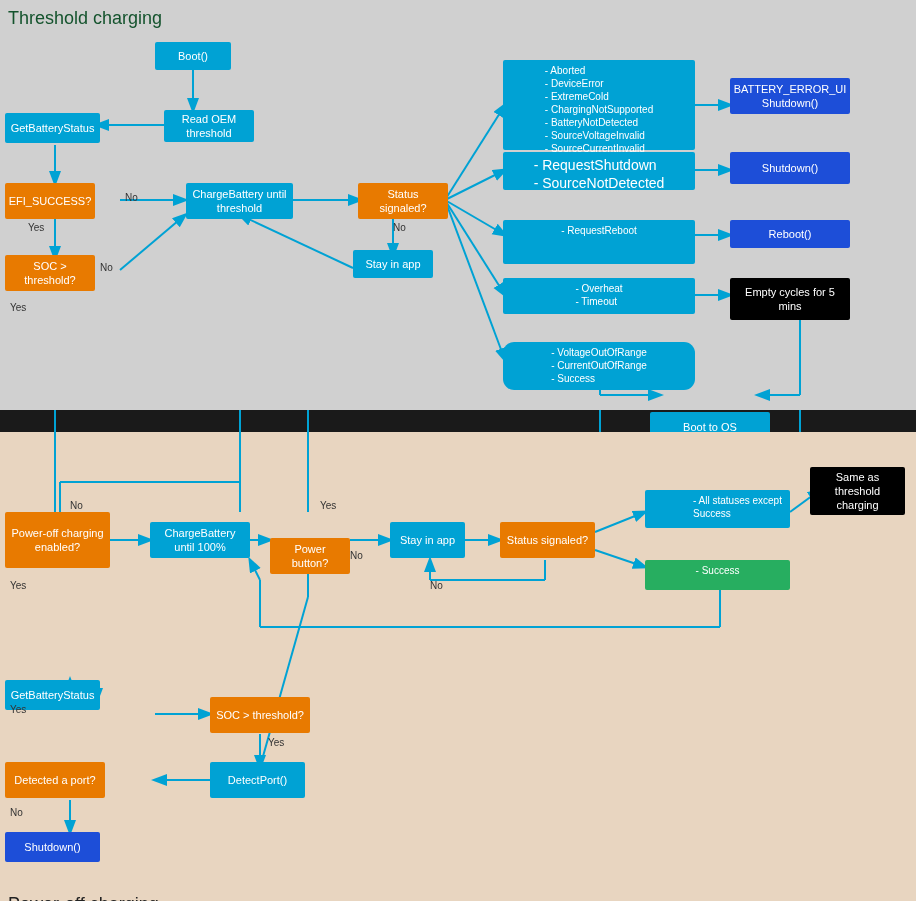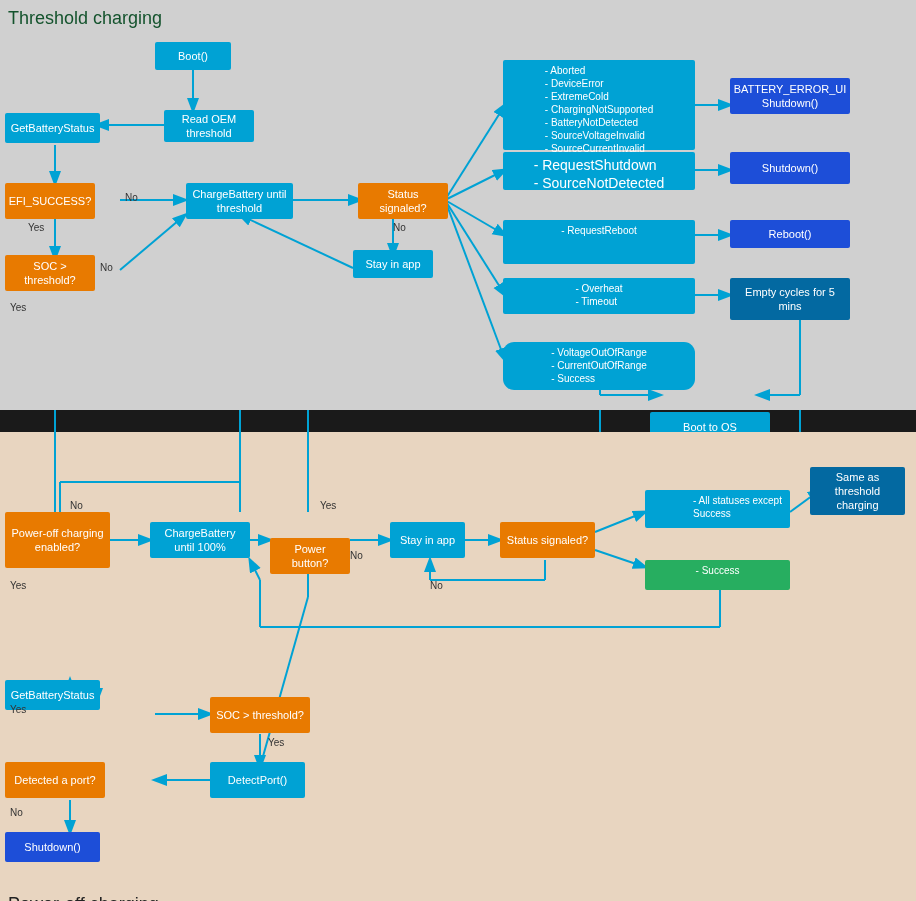--- a/index.html
+++ b/index.html
@@ -48,21 +48,21 @@
       background: #e87a00;
       color: #fff;
     }
 
     .box-red {
       background: #1d4ed8;
       color: #fff;
     }
 
     .box-purple {
-      background: #0369a1;
+      background: #000000;
       color: #fff;
     }
 
     .box-green {
       background: #27ae60;
       color: #fff;
     }
 
     
     .svg-overlay {

